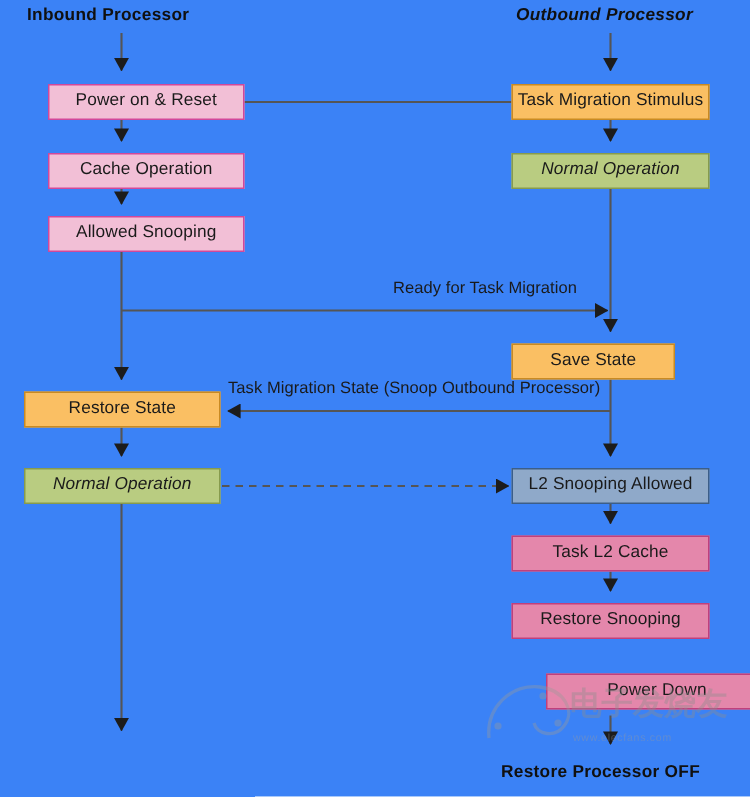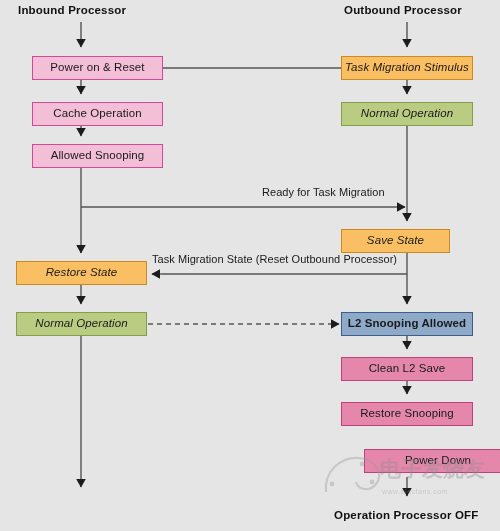--- a/index.html
+++ b/index.html
@@ -4,21 +4,21 @@
 <style>
   html,body{margin:0;padding:0;background:#ffffff;}
   body{
     font-family:"Liberation Sans","DejaVu Sans",sans-serif;
     -webkit-font-smoothing:antialiased;
   }
   #stage{
     position:relative;
     width:500px;
     height:531px;
-    background:#e5e5e5;
+    background:#3b82f6;
     overflow:hidden;
   }
   #svg-layer{
     position:absolute;
     left:0; top:0;
     width:500px; height:531px;
   }
   .node{
     position:absolute;
     box-sizing:border-box;
@@ -28,23 +28,23 @@
     font-size:11.5px;
     color:#1a1a1a;
     letter-spacing:.1px;
     border-width:1px;
     border-style:solid;
     line-height:1;
     white-space:nowrap;
   }
   .node-pink{ background:#f2bfd6; border-color:#d2489a;margin-left:16px; }
   .node-pink-strong{ background:#e487ab; border-color:#c0407c; }
-  .node-orange{ background:#fabf63; border-color:#c98a22;font-style:italic; }
+  .node-orange{ background:#fabf63; border-color:#c98a22; }
   .node-green{ background:#b9cc81; border-color:#879b4d;font-style:italic; }
-  .node-blue{ background:#8fa9c9; border-color:#3c5e88;font-weight:bold; }
+  .node-blue{ background:#8fa9c9; border-color:#3c5e88; }
 
   .col-head{
     position:absolute;
     font-size:11.5px;
     font-weight:bold;
     color:#101010;
     white-space:nowrap;
     letter-spacing:.2px;
   }
   .edge-label{
@@ -133,51 +133,51 @@
 
       <line x1="407" y1="336" x2="407" y2="349" marker-end="url(#arrow-down)"></line>
 
       <line x1="407" y1="381" x2="407" y2="394" marker-end="url(#arrow-down)"></line>
 
       <line x1="407" y1="477" x2="407" y2="496" marker-end="url(#arrow-down)"></line>
     </g>
   </svg>
 
   <div class="col-head" style="left:18px; top:4px;">Inbound Processor</div>
-  <div class="col-head" style="left:344px; top:4px;">Outbound Processor</div>
+  <div class="col-head" style="left:344px; top:4px;font-style:italic;">Outbound Processor</div>
 
   <div class="node node-pink" style="left:16px; top:56px; width:131px; height:24px;">Power on &amp; Reset</div>
 
   <div class="node node-pink" style="left:16px; top:102px; width:131px; height:24px;">Cache Operation</div>
 
   <div class="node node-pink" style="left:16px; top:144px; width:131px; height:24px;">Allowed Snooping</div>
 
   <div class="node node-orange" style="left:16px; top:261px; width:131px; height:24px;text-align:center;">Restore State</div>
 
   <div class="node node-green" style="left:16px; top:312px; width:131px; height:24px;">Normal Operation</div>
 
   <div class="node node-orange" style="left:341px; top:56px; width:132px; height:24px;">Task Migration Stimulus</div>
 
   <div class="node node-green" style="left:341px; top:102px; width:132px; height:24px;">Normal Operation</div>
 
   <div class="node node-orange" style="left:341px; top:229px; width:109px; height:24px;">Save State</div>
 
   <div class="node node-blue" style="left:341px; top:312px; width:132px; height:24px;">L2 Snooping Allowed</div>
 
-  <div class="node node-pink-strong" style="left:341px; top:357px; width:132px; height:24px;">Clean L2 Save</div>
+  <div class="node node-pink-strong" style="left:341px; top:357px; width:132px; height:24px;">Task L2 Cache</div>
 
   <div class="node node-pink-strong" style="left:341px; top:402px; width:132px; height:24px;">Restore Snooping</div>
 
   <div class="node node-pink-strong" style="left:341px; top:449px; width:148px; height:24px;margin-left:23px;">Power Down</div>
 
   <div class="edge-label" style="left:262px; top:186px;">Ready for Task Migration</div>
 
-  <div class="edge-label" style="left:152px; top:253px;">Task Migration State (Reset Outbound Processor)</div>
+  <div class="edge-label" style="left:152px; top:253px;">Task Migration State (Snoop Outbound Processor)</div>
 
-  <div class="end-label" style="left:334px; top:509px;">Operation Processor OFF</div>
+  <div class="end-label" style="left:334px; top:509px;">Restore Processor OFF</div>
 
   <svg id="watermark" viewBox="0 0 178 80">
     <g fill="none" stroke="#9a9a9a" stroke-width="2.2">
       <path d="M8,56 C6,36 22,20 42,22 C58,24 66,38 58,48 C52,56 40,54 38,46"></path>
       <circle cx="14" cy="48" r="2.4" fill="#9a9a9a" stroke="none"></circle>
       <circle cx="44" cy="28" r="2.4" fill="#9a9a9a" stroke="none"></circle>
       <circle cx="54" cy="46" r="2.4" fill="#9a9a9a" stroke="none"></circle>
     </g>
     <text class="wm-text" x="62" y="40">电子发烧友</text>
     <text class="wm-sub" x="64" y="58">www.elecfans.com</text>

